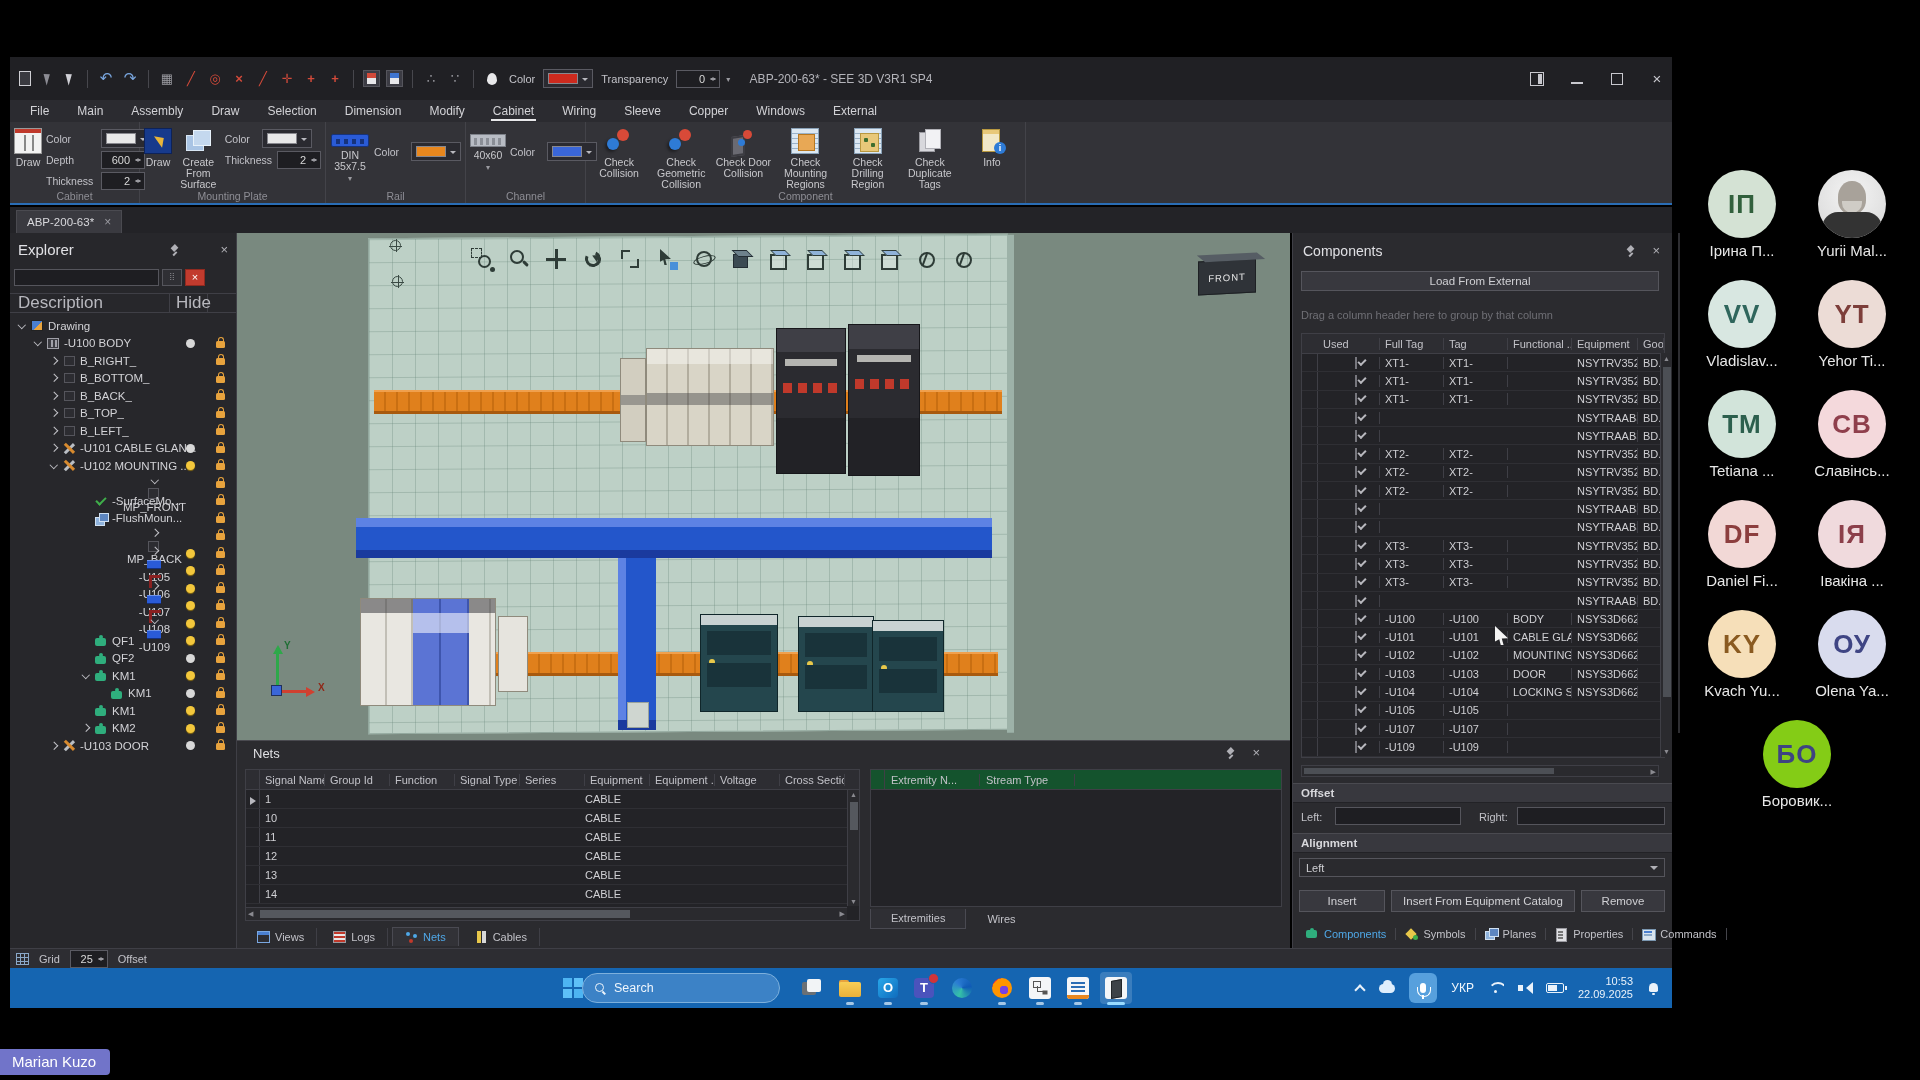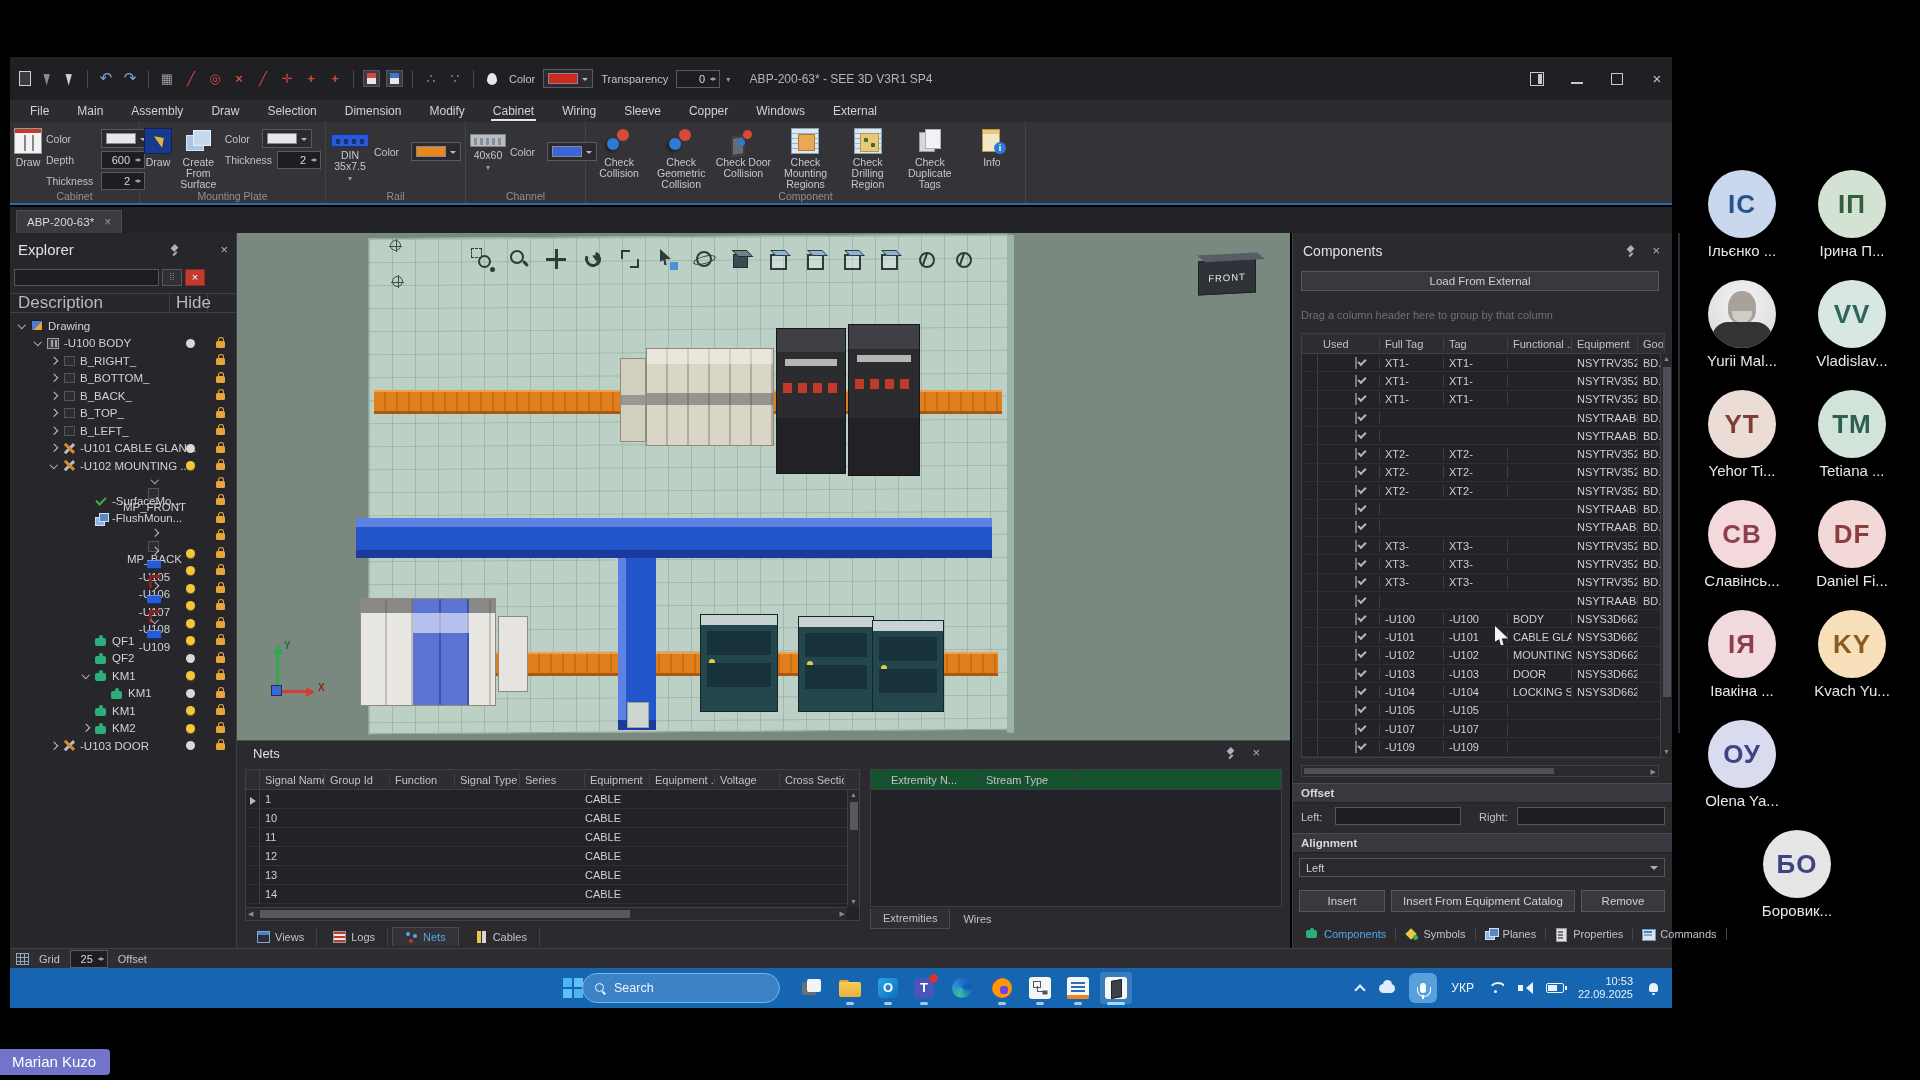--- a/index.html
+++ b/index.html
@@ -216,21 +216,21 @@
   .ntab.active{border:1px solid #4a4a52;border-bottom:none;background:#323237;color:#4fa8e8;}
   .ti{width:13px;height:12px;position:relative;display:inline-block;}
   .tab-views::before{content:"";position:absolute;inset:0;border:1px solid #7aa7e0;background:linear-gradient(#4a7fd0 3px,#2d2d32 3px);}
   .tab-logs::before{content:"";position:absolute;inset:0;border:1px solid #9a9aa0;background:repeating-linear-gradient(0deg,#c0392b 0 2px,#e8e8e8 2px 4px);}
   .tab-nets::before{content:"";position:absolute;left:1px;top:1px;width:4px;height:4px;border-radius:50%;background:#4fa8e8;box-shadow:7px 2px 0 #4fa8e8,3px 7px 0 #c0392b;}
   .tab-cables::before{content:"";position:absolute;left:2px;top:0;width:4px;height:12px;background:#e8c84a;box-shadow:5px 0 0 #d8d8d8;}
   .xtra{position:absolute;left:633px;top:28px;width:412px;height:138px;background:#232327;border:1px solid #3f3f46;}
   .xhead{display:flex;height:20px;border-bottom:1px solid #3f3f46;background:#14532d;align-items:center;}
   .xh{padding-left:6px;width:95px;border-right:1px solid #3f3f46;color:#c2c2c8;overflow:hidden;white-space:nowrap;}
   .xtabs{position:absolute;left:633px;top:168px;display:flex;}
-  .xtab{padding:3px 12px;color:#c2c2c8;border:1px solid transparent;}
+  .xtab{padding:3px 20px;color:#c2c2c8;border:1px solid transparent;}
   .xtab.active{border:1px solid #4a4a52;border-top:none;background:#2f2f34;}
 
   
   .components{left:1292px;top:233px;width:380px;height:715px;background:#2b2b2f;border-left:1px solid #3f3f46;}
   .comp-title{position:absolute;left:10px;top:10px;font-size:14px;color:#e0e0e4;}
   .comp-icons{position:absolute;right:12px;top:12px;display:flex;gap:16px;}
   .loadbtn{position:absolute;left:8px;top:38px;width:358px;height:20px;background:#38383e;border:1px solid #55555c;color:#d0d0d4;text-align:center;line-height:18px;font-size:11.5px;}
   .grouphint{position:absolute;left:8px;top:76px;color:#6f6f75;font-size:11px;}
   .ctable{position:absolute;left:8px;top:100px;width:364px;border:1px solid #3f3f46;background:#232327;}
   .chead{display:flex;height:20px;align-items:center;background:#2d2d32;border-bottom:1px solid #3f3f46;color:#c2c2c8;}
@@ -1308,27 +1308,20 @@
         <div>10:53</div>
         <div>22.09.2025</div>
       </span>
       <span class="bell"></span>
     </div>
   </div>
 
   <div class="abs callsep"></div>
   <div class="abs participants">
 
-      <div class="ptile">
-        <div class="avatar t-init" style="background: rgb(201, 216, 236); color: rgb(39, 83, 140);">
-          <span class="pinit">ІС</span>
-
-        </div>
-        <div class="pname">Ільєнко ...</div>
-      </div>
 
       <div class="ptile">
         <div class="avatar t-init" style="background: rgb(212, 226, 212); color: rgb(49, 96, 60);">
           <span class="pinit">ІП</span>
 
         </div>
         <div class="pname">Ірина П...</div>
       </div>
 
       <div class="ptile">
@@ -1400,21 +1393,21 @@
 
       <div class="ptile">
         <div class="avatar t-init" style="background: rgb(217, 220, 238); color: rgb(63, 69, 132);">
           <span class="pinit">ОУ</span>
 
         </div>
         <div class="pname">Olena Ya...</div>
       </div>
 
       <div class="ptile wide">
-        <div class="avatar t-init" style="background: #e5e5e5; color: rgb(62, 68, 130);">
+        <div class="avatar t-init" style="background: #84cc16; color: rgb(62, 68, 130);">
           <span class="pinit">БО</span>
 
         </div>
         <div class="pname">Боровик...</div>
       </div>
     </div>
   <div class="abs presenter-badge">Marian Kuzo</div>
 
   <div class="abs cursor-arrow"></div>
 

